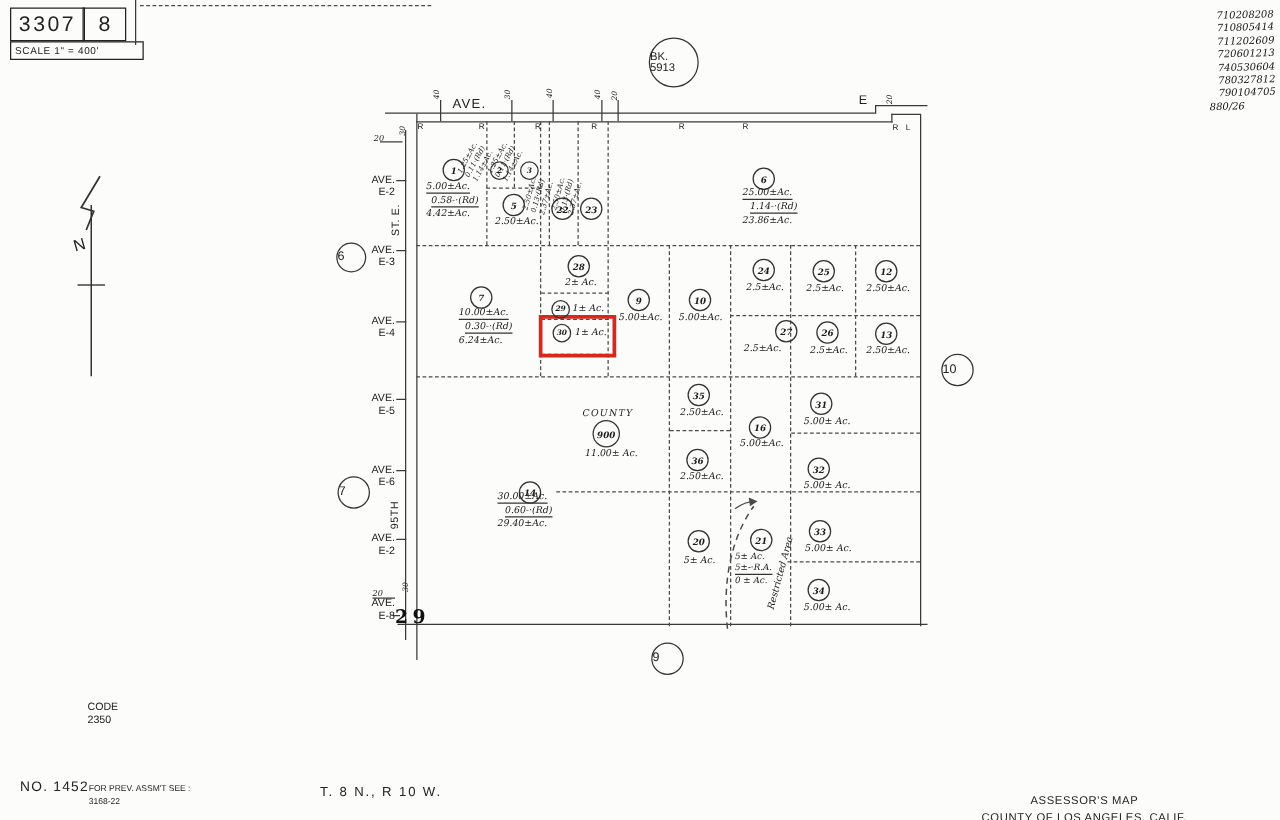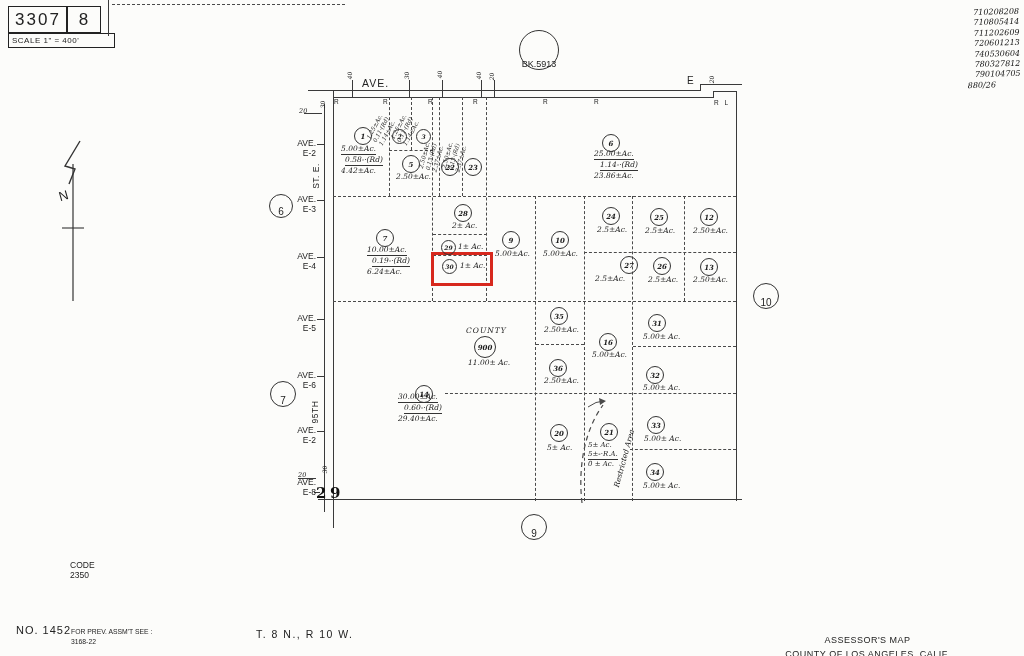--- a/index.html
+++ b/index.html
@@ -24,22 +24,22 @@
   .acb div{display:table;white-space:nowrap;}
   .acb .u{border-bottom:1px solid #333;}
   .slant{position:absolute;font-family:"DejaVu Serif",serif;font-style:italic;font-size:5.8px;
          line-height:1.2;transform-origin:0 100%;white-space:nowrap;color:#1b1b1b;}
   .slant div{white-space:nowrap;}
   .vtext{position:absolute;font-size:8.5px;letter-spacing:.5px;transform:rotate(-90deg);white-space:nowrap;}
   .dim{position:absolute;font-family:"DejaVu Serif",serif;font-style:italic;font-size:6px;transform:rotate(-90deg);}
   .dimh{position:absolute;font-family:"DejaVu Serif",serif;font-style:italic;font-size:6.5px;}
   .rmark{position:absolute;font-size:6.5px;}
   .lbl{position:absolute;font-size:8.5px;line-height:1.15;text-align:right;}
-  .refc{position:absolute;border:1.2px solid #333;border-radius:50%;display:flex;flex-direction:row;
-        align-items:flex-end;justify-content:center;font-size:10px;line-height:1;}
+  .refc{position:absolute;border:1.2px solid #333;border-radius:50%;display:flex;flex-direction:column;
+        align-items:flex-start;justify-content:center;font-size:10px;line-height:1;}
   .corner{position:absolute;font-family:"DejaVu Serif",serif;font-weight:700;font-size:15px;color:#111;}
   .county{position:absolute;font-family:"DejaVu Serif",serif;font-style:italic;font-size:7.5px;letter-spacing:1px;}
   .notes{position:absolute;left:925px;top:8px;width:95px;text-align:right;
          font-family:"DejaVu Serif",serif;font-style:italic;font-size:8px;line-height:1.3;
          transform:rotate(-1.5deg);color:#151515;}
   .box{position:absolute;border:1.6px solid #222;display:flex;align-items:center;justify-content:center;}
   .hlbox{position:absolute;border:3px solid #d7281d;}
   .restricted{position:absolute;font-family:"DejaVu Serif",serif;font-style:italic;font-size:7.5px;
               transform-origin:0 0;transform:rotate(-75deg);white-space:nowrap;}
   .foot{position:absolute;}
@@ -168,21 +168,21 @@
   <div class="pc" style="left:602px;top:134px">6</div>
   <div class="acb" style="left:594px;top:149px">
     <div class="u">25.00±Ac.</div>
     <div class="u" style="margin-left:6px">1.14-·(Rd)</div>
     <div>23.86±Ac.</div>
   </div>
 
   <div class="pc" style="left:376px;top:229px">7</div>
   <div class="acb" style="left:367px;top:245px">
     <div class="u">10.00±Ac.</div>
-    <div class="u" style="margin-left:5px">0.19-·(Rd)</div>
+    <div class="u" style="margin-left:5px">0.30-·(Rd)</div>
     <div>6.24±Ac.</div>
   </div>
 
   <div class="pc" style="left:454px;top:204px">28</div>
   <div class="ac" style="left:452px;top:221px">2± Ac.</div>
   <div class="pc sm" style="left:441px;top:240px">29</div>
   <div class="ac" style="left:458px;top:242px">1± Ac.</div>
   <div class="pc sm" style="left:442px;top:259px">30</div>
   <div class="ac" style="left:460px;top:261px">1± Ac.</div>
 

